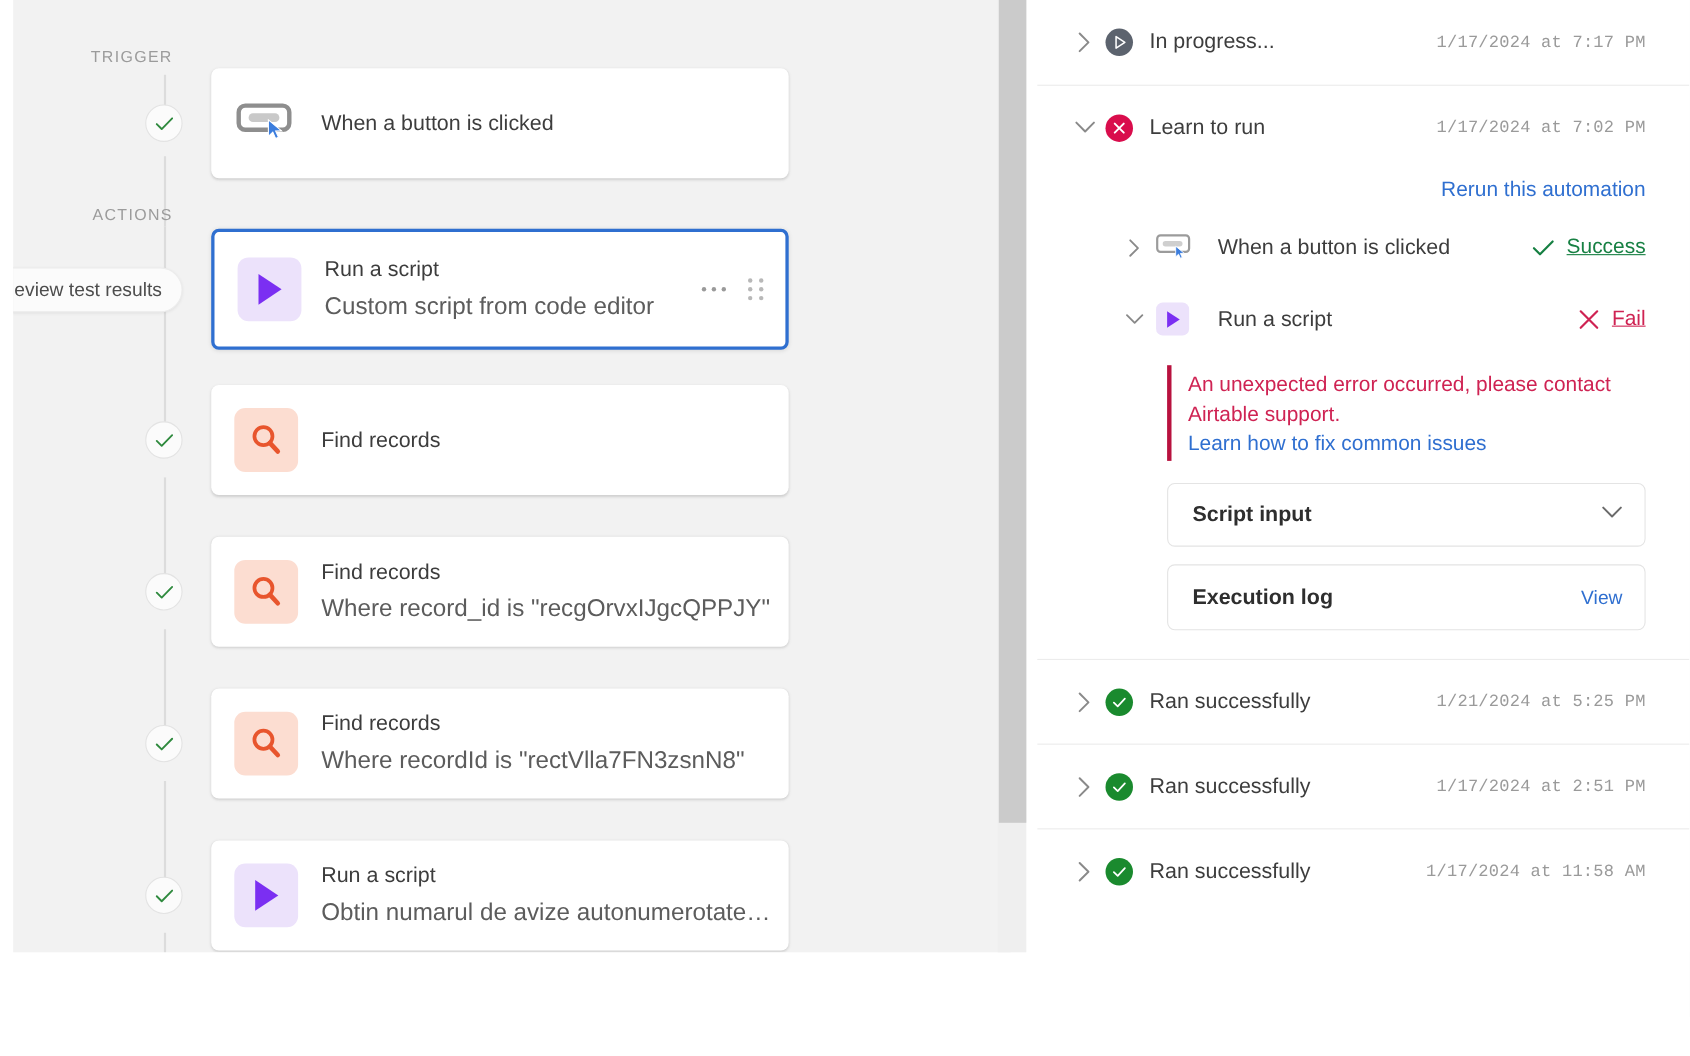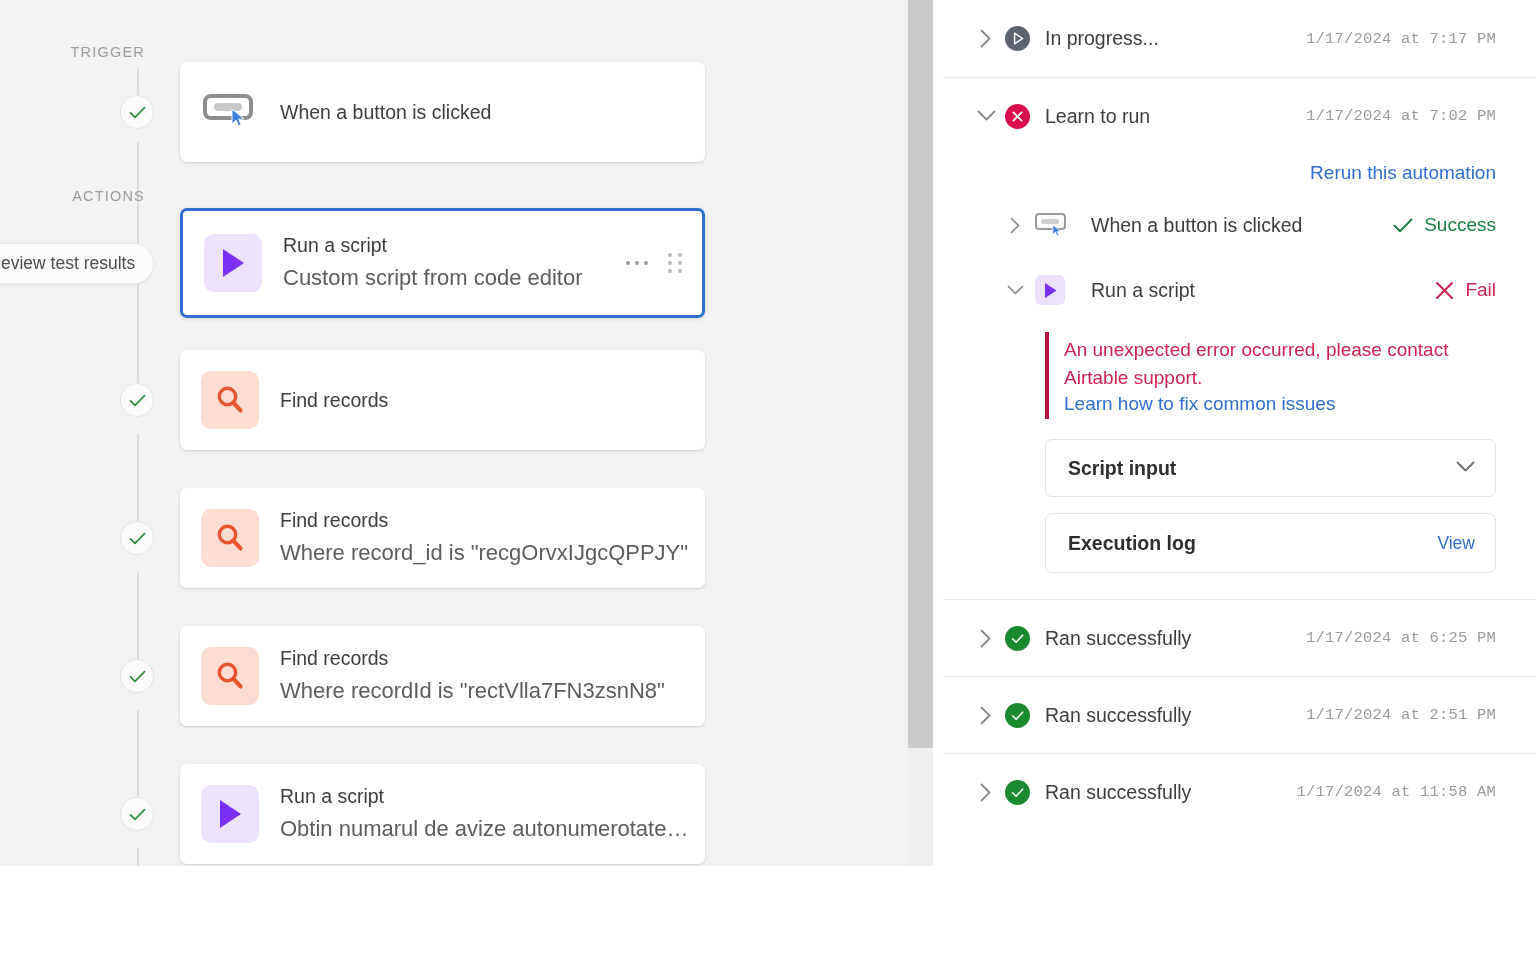--- a/index.html
+++ b/index.html
@@ -15,21 +15,21 @@
   #app {
     position: relative;
     width: 1536px;
     height: 866px;
     overflow: hidden;
   }
 
   
   #flow-panel {
     position: absolute;
-    left: 0; top: 0;
+    left: 12px; top: 0;
     width: 907px;
     height: 866px;
     background: #f2f2f2;
     overflow: hidden;
   }
 
   .section-label {
     position: absolute;
     left: 0;
     width: 145px;
@@ -213,41 +213,41 @@
     padding-left: 6px;
   }
   .run-time {
     font-family: "Liberation Mono", monospace;
     font-size: 15.5px;
     color: #9a9a9a;
     letter-spacing: 0.2px;
     white-space: nowrap;
   }
 
-  .expanded-body { padding: 0 40px 26px 20px; }
+  .expanded-body { padding: 0 40px 26px 36px; }
 
   .rerun-line { text-align: right; padding: 8px 0 10px 0; }
   .rerun-link {
     font-size: 19px;
     color: #2f6fd0;
     text-decoration: none;
     cursor: pointer;
   }
 
   .step-row {
     display: flex;
     align-items: center;
     height: 62px;
     padding-left: 42px;
   }
   .step-chev { width: 40px; flex: none; display: flex; align-items: center; justify-content: center; color: #8a8a8a; }
   .step-icon { width: 52px; flex: none; display: flex; align-items: center; }
   .step-icon .sq-icon { width: 30px; height: 30px; border-radius: 6px; }
   .step-label { flex: 1; font-size: 19.5px; color: #3d3d3d; padding-left: 4px; }
-  .step-result { display: flex; align-items: center; gap: 11px; font-size: 19px; white-space: nowrap; }
+  .step-result { display: flex; align-items: center; gap: 11px; font-size: 19px; white-space: nowrap; text-decoration: underline; }
   .step-result.ok { color: #178043; }
   .step-result.fail { color: #cf2353; }
 
   .error-block {
     margin: 8px 0 0 92px;
     border-left: 4px solid #b8123f;
     padding: 4px 0 4px 15px;
   }
   .error-text {
     font-size: 19px;
@@ -566,21 +566,21 @@
             <path d="M1.5 1.5 L9.5 9.5 L1.5 17.5" stroke="#8a8a8a" stroke-width="1.8" stroke-linecap="round" stroke-linejoin="round"></path>
           </svg>
       </span>
       <span class="status-dot">
         <svg width="25" height="25" viewBox="0 0 25 25">
             <circle cx="12.5" cy="12.5" r="12.5" fill="#1a8a2e"></circle>
             <path d="M7.6 12.8 L11.1 16.2 L17.6 9.2" stroke="#ffffff" stroke-width="1.6" fill="none" stroke-linecap="round" stroke-linejoin="round"></path>
           </svg>
       </span>
       <span class="run-label">Ran successfully</span>
-      <span class="run-time">1/17/2024 at 6:25 PM</span>
+      <span class="run-time">1/21/2024 at 5:25 PM</span>
     </div>
 
     <div class="run-row">
       <span class="chev">
         <svg width="12" height="19" viewBox="0 0 12 19" fill="none">
             <path d="M1.5 1.5 L9.5 9.5 L1.5 17.5" stroke="#8a8a8a" stroke-width="1.8" stroke-linecap="round" stroke-linejoin="round"></path>
           </svg>
       </span>
       <span class="status-dot">
         <svg width="25" height="25" viewBox="0 0 25 25">

